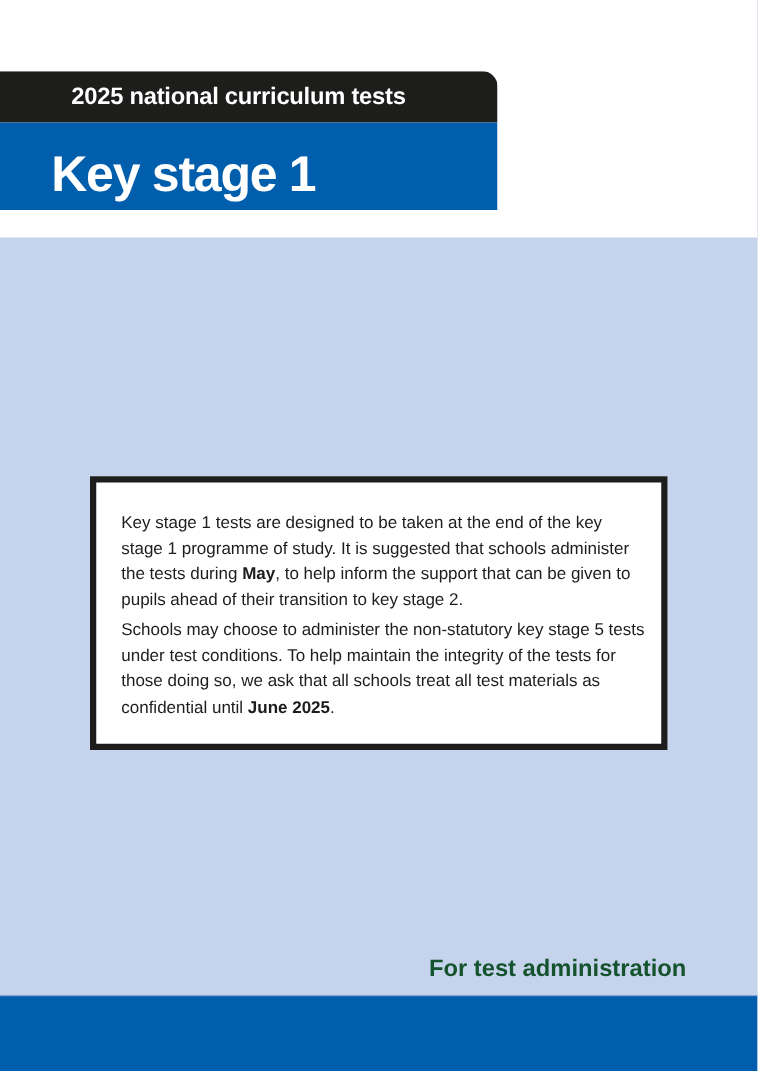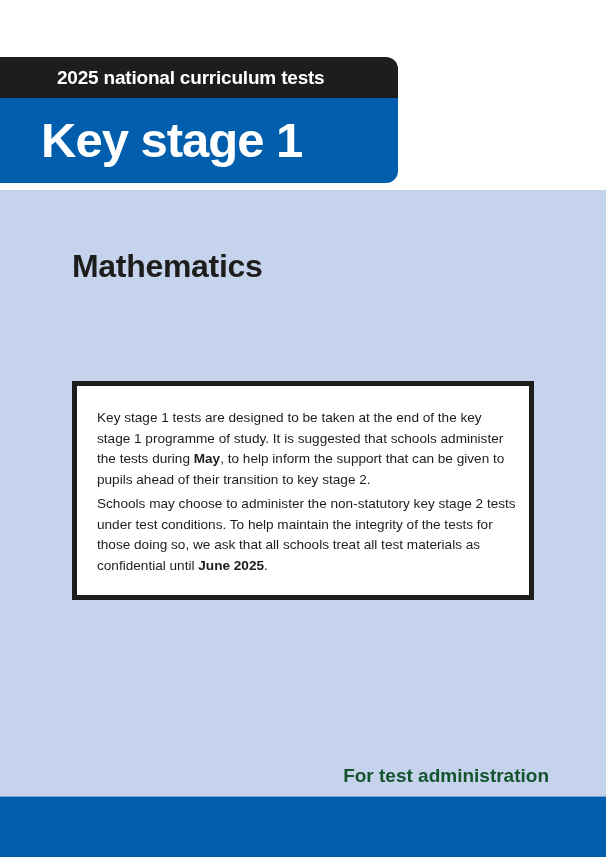--- a/index.html
+++ b/index.html
@@ -12,22 +12,22 @@
     .header {
       position: absolute; left: 0; top: 57px; width: 398px; height: 126px;
       border-radius: 0 12px 12px 0; overflow: hidden;
     }
     .header-top {
       height: 41px; background: #1d1d1b; color: #ffffff;
       font-weight: bold; font-size: 19px; line-height: 41px;
       padding-left: 57px; box-sizing: border-box; letter-spacing: -0.2px;
     }
     .header-bottom {
-      height: 85px; background: #005eac; color: #ffffff;
-      font-weight: bold; font-size: 49px; line-height: 85px;
+      height: 70px; background: #005eac; color: #ffffff;
+      font-weight: bold; font-size: 40px; line-height: 85px;
       padding-left: 41px; box-sizing: border-box; letter-spacing: -1px;
     }
     .page {
       position: absolute; left: 0; top: 190px; width: 606px; height: 606px;
       background: #c6d3ec;
     }
     .subject {
       position: absolute; left: 72px; top: 58px;
       font-size: 32px; font-weight: bold; color: #1d1d1b; letter-spacing: -0.3px;
     }
@@ -54,23 +54,22 @@
   </style>
 </head>
 <body>
 
 <div class="header">
   <div class="header-top">2025 national curriculum tests</div>
   <div class="header-bottom">Key stage 1</div>
 </div>
 
 <div class="page">
-  <div class="subject">Mathematics</div>
 
   <div class="notice-box">
     <p><span>Key stage 1 tests are designed to be taken at the end of the key stage 1 programme of study. It is suggested that schools administer the tests during </span><b>May</b><span>, to help inform the support that can be given to pupils ahead of their transition to key stage 2.</span></p>
-    <p><span>Schools may choose to administer the non-statutory key stage 2 tests under test conditions. To help maintain the integrity of the tests for those doing so, we ask that all schools treat all test materials as confidential until </span><b>June 2025</b><span>.</span></p>
+    <p><span>Schools may choose to administer the non-statutory key stage 5 tests under test conditions. To help maintain the integrity of the tests for those doing so, we ask that all schools treat all test materials as confidential until </span><b>June 2025</b><span>.</span></p>
   </div>
 
   <div class="admin-label">For test administration</div>
 </div>
 
 <div class="footer-bar"></div>
 
 </body></html>

